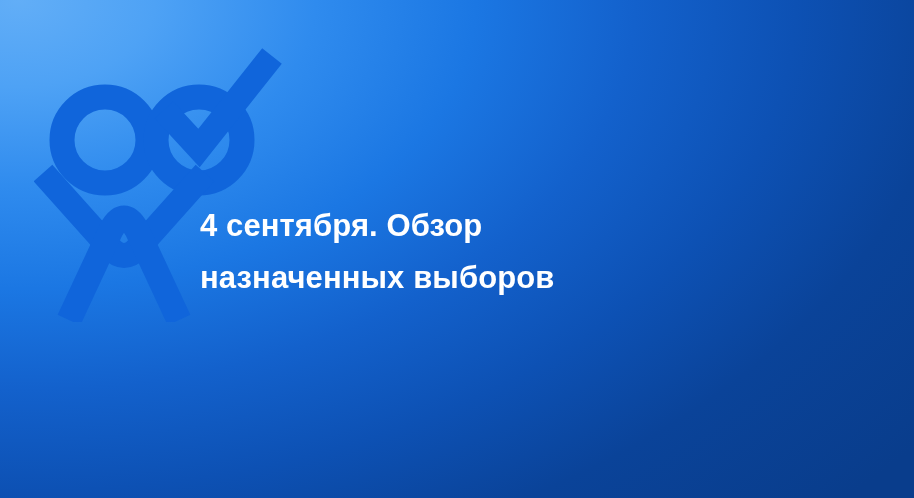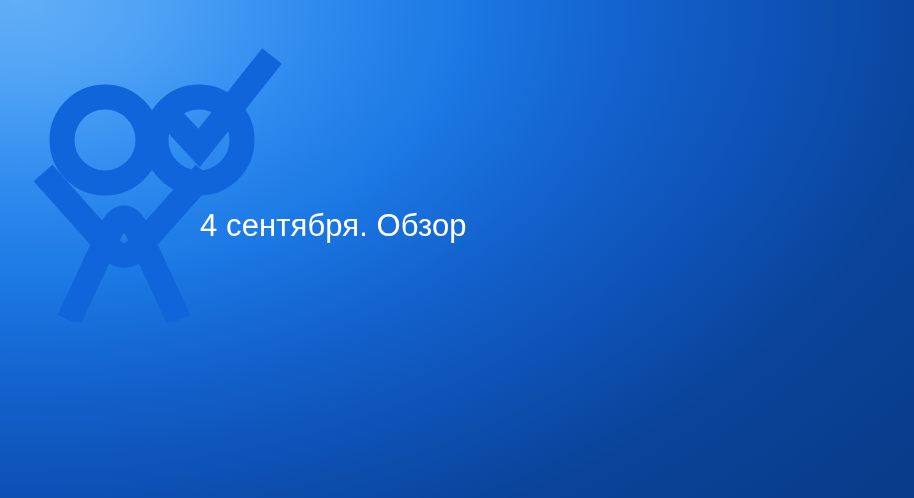--- a/index.html
+++ b/index.html
@@ -41,21 +41,21 @@
 
   
   #headline {
     position: absolute;
     left: 200px;
     top: 200px;
     width: 470px;
     margin: 0;
     color: #ffffff;
     font-size: 31px;
-    font-weight: normal;
+    font-weight: bold;
     line-height: 52px;
     letter-spacing: 0.1px;
     text-rendering: optimizeLegibility;
   }
   #headline .line {
     display: block;
     white-space: nowrap;
   }
 </style>
 </head>
@@ -71,15 +71,16 @@
 
     <path d="M 130 78 L 165 116 L 238 24" fill="none" stroke="#1065db" stroke-width="25" stroke-linecap="butt" stroke-linejoin="miter"></path>
 
     <path d="M 9 141 L 76 216 Q 90 231 104 216 L 171 141" fill="none" stroke="#1065db" stroke-width="25" stroke-linecap="butt" stroke-linejoin="round"></path>
 
     <path d="M 35 288 L 77 198 Q 90 174 103 198 L 145 288" fill="none" stroke="#1065db" stroke-width="25" stroke-linecap="butt" stroke-linejoin="round"></path>
   </svg>
 
   <h1 id="headline">
     <span class="line">4 сентября. Обзор</span>
+    <span class="line">назначенных выборов</span>
   </h1>
 
 </div>
 
 </body></html>

